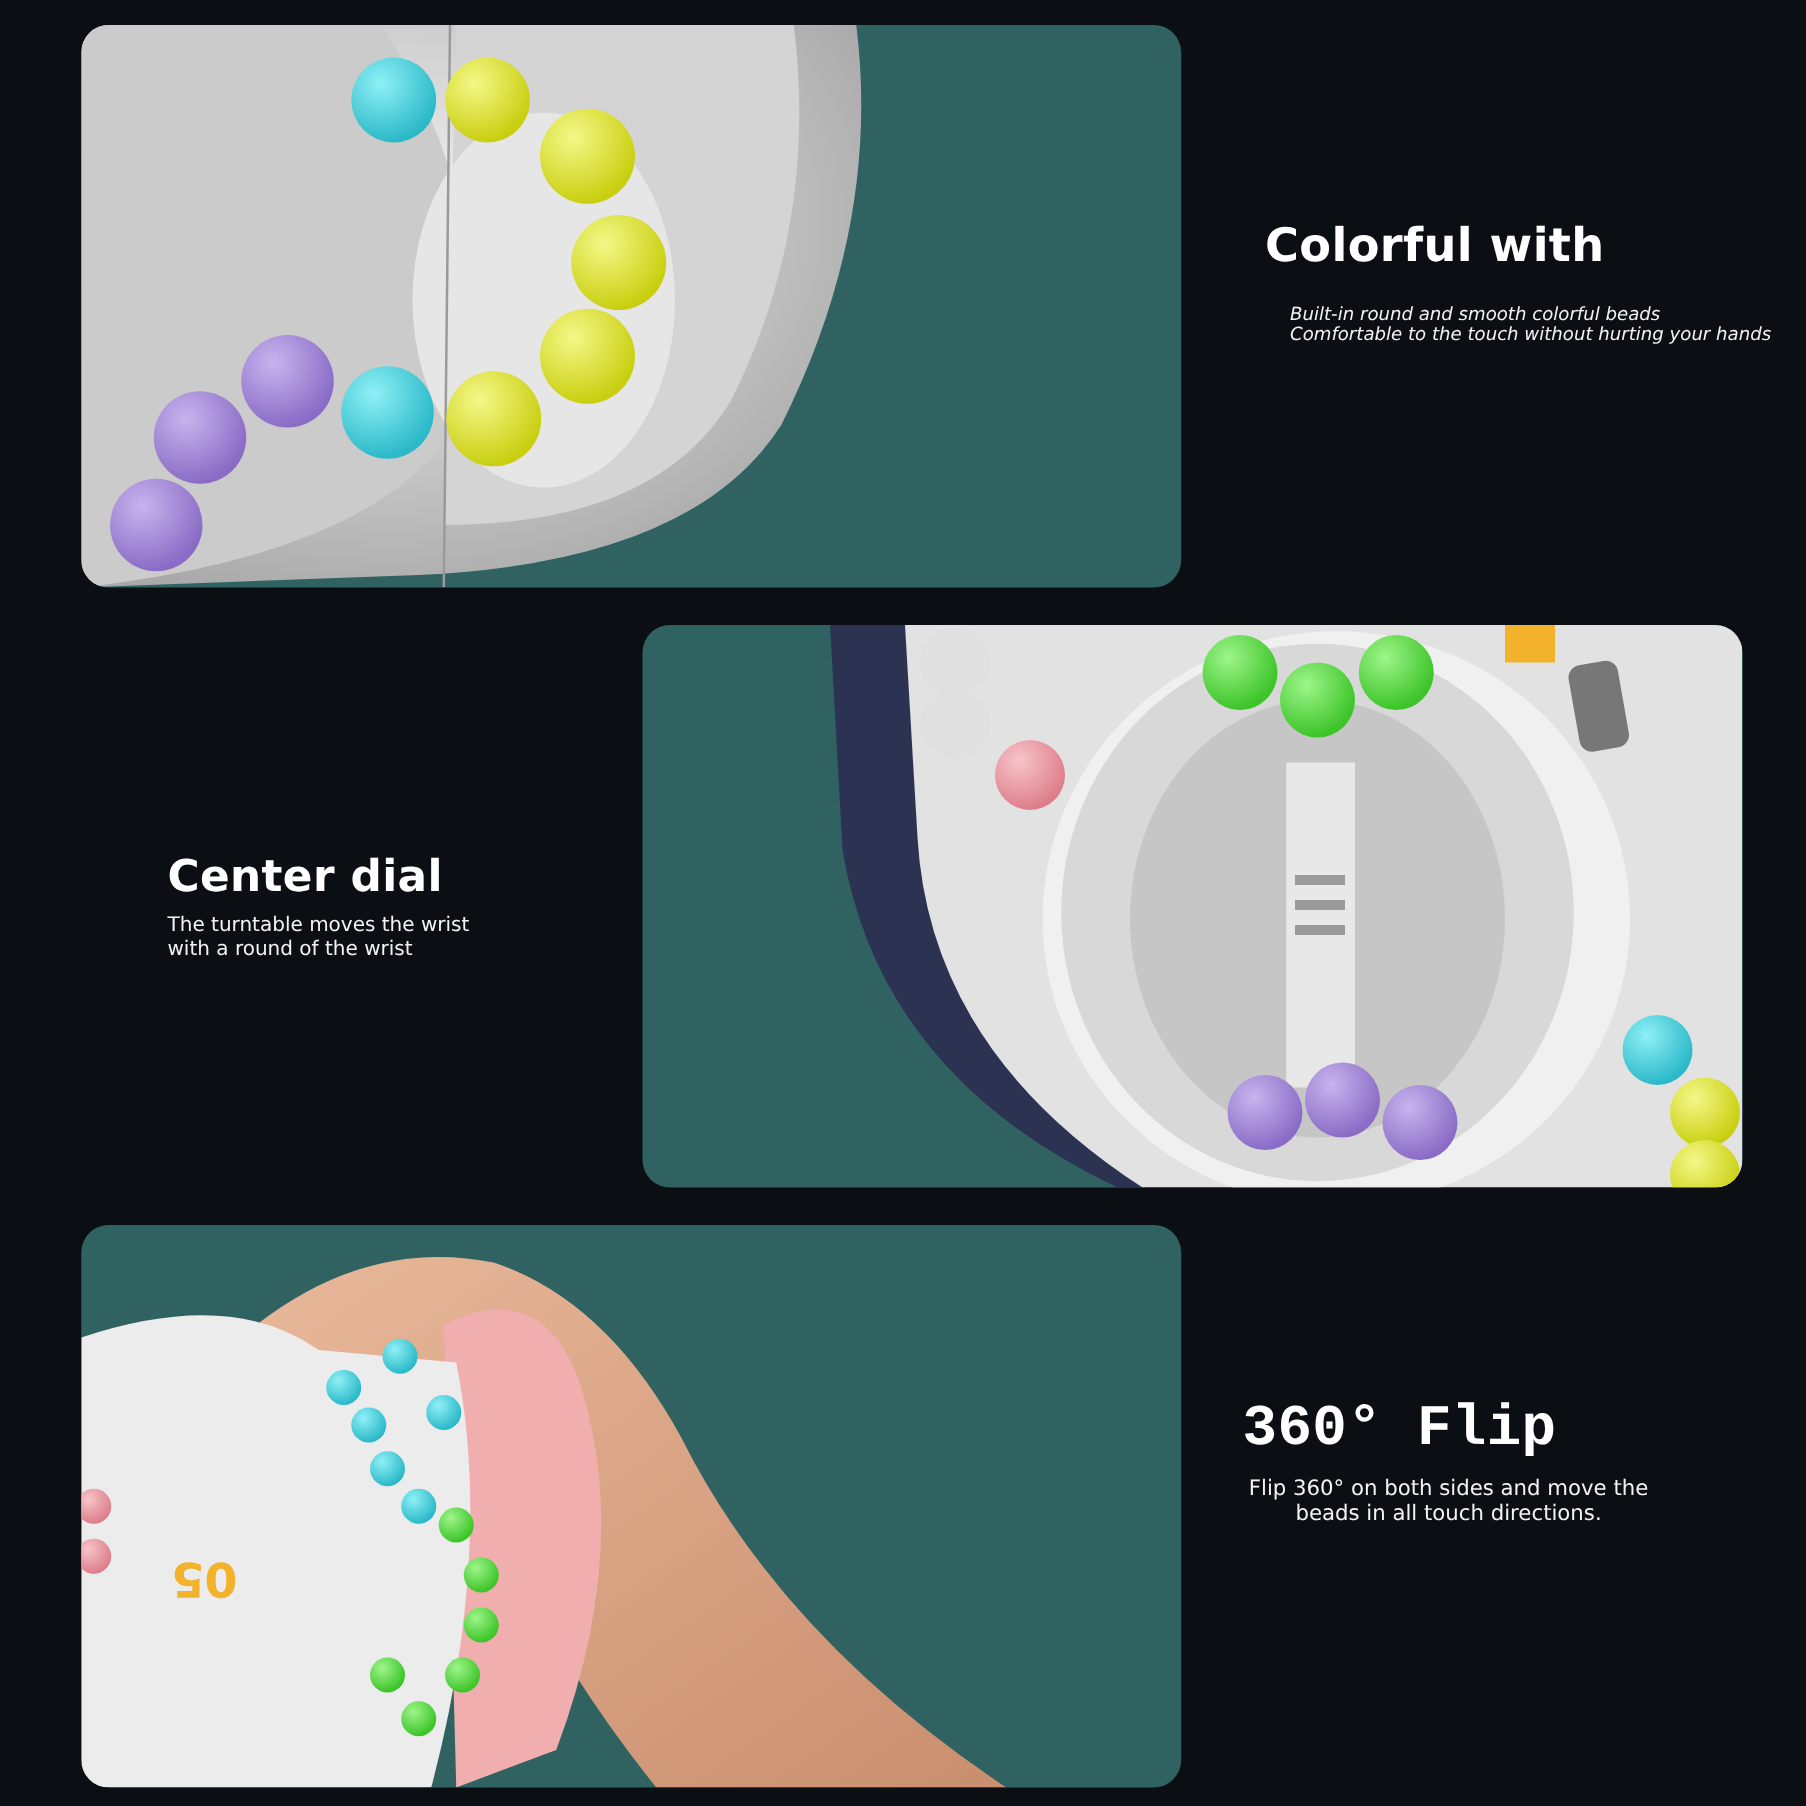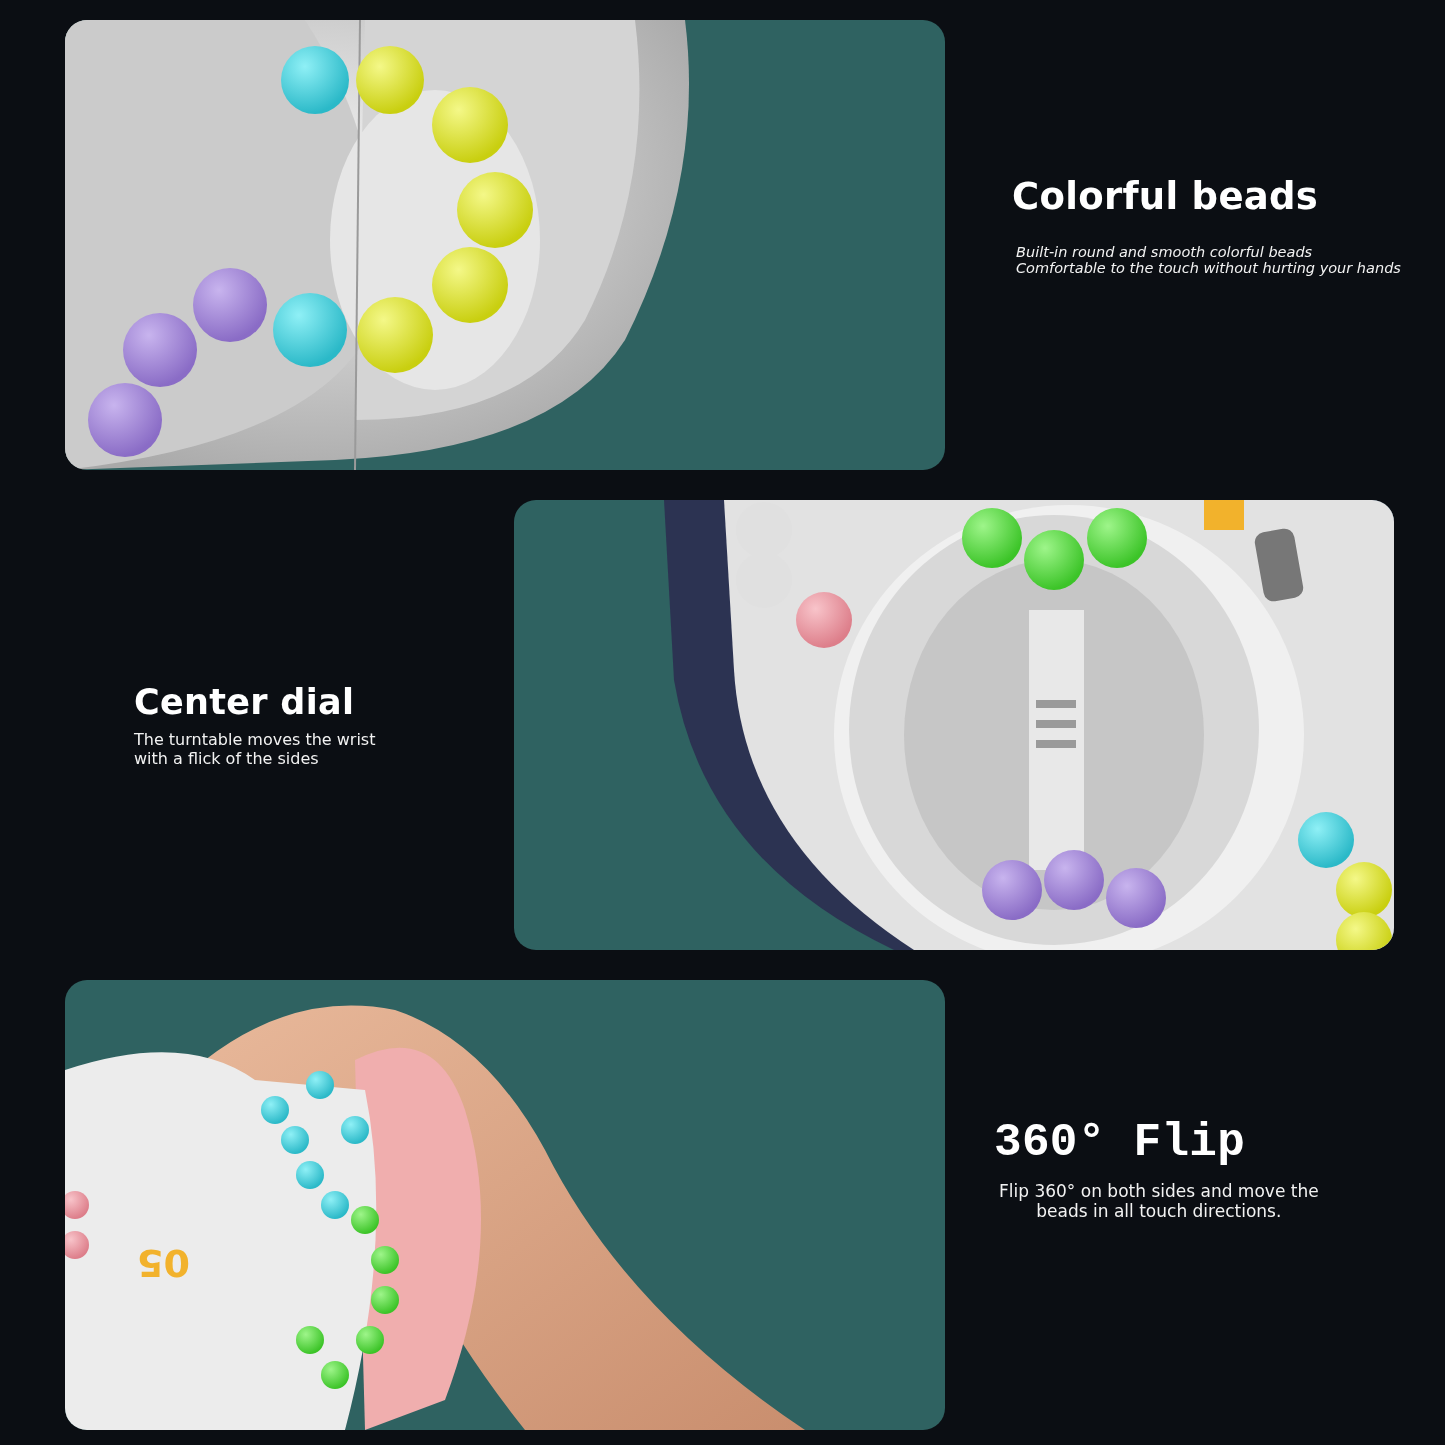--- a/index.html
+++ b/index.html
@@ -6,21 +6,21 @@
   body{width:1445px;height:1445px;background:#0b0e13;position:relative;overflow:hidden;font-family:"DejaVu Sans","Liberation Sans",sans-serif;color:#fff;}
   .panel{position:absolute;width:880px;height:450px;border-radius:22px;background:#2f6261;overflow:hidden;}
   #p1{left:65px;top:20px;}
   #p2{left:514px;top:500px;}
   #p3{left:65px;top:980px;}
   .text-block{position:absolute;}
   .heading{font-weight:bold;color:#fff;letter-spacing:0.3px;}
   .desc{color:#f2f2f2;font-size:15.5px;line-height:19px;}
   #t1{left:1012px;top:175px;}
   #t1 .heading{font-size:37px;}
-  #t1 .desc{font-style:italic;font-size:14.5px;line-height:16px;margin-top:26px;margin-left:4px;}
+  #t1 .desc{font-style:italic;font-size:14.5px;line-height:16px;margin-top:26px;margin-left:20px;}
   #t2{left:134px;top:682px;}
   #t2 .heading{font-size:35px;}
   #t2 .desc{margin-top:8px;font-size:16px;line-height:19px;}
   #t3{left:994px;top:1117px;}
   #t3 .heading{font-size:46px;font-family:Liberation Mono, monospace;}
   #t3 .desc{margin-top:12px;margin-left:5px;font-size:17px;line-height:20px;text-align:center;}
 </style>
 </head>
 <body>
 
@@ -55,21 +55,21 @@
     <circle cx="430" cy="190" r="38" fill="url(#gy)"></circle>
     <circle cx="405" cy="265" r="38" fill="url(#gy)"></circle>
     <circle cx="330" cy="315" r="38" fill="url(#gy)"></circle>
     <circle cx="245" cy="310" r="37" fill="url(#gc)"></circle>
     <circle cx="165" cy="285" r="37" fill="url(#gp)"></circle>
     <circle cx="95" cy="330" r="37" fill="url(#gp)"></circle>
     <circle cx="60" cy="400" r="37" fill="url(#gp)"></circle>
   </svg>
 </div>
 <div class="text-block" id="t1">
-  <div class="heading">Colorful beads</div>
+  <div class="heading">Colorful with</div>
   <div class="desc">
     <div>Built-in round and smooth colorful beads</div>
     <div>Comfortable to the touch without hurting your hands</div>
   </div>
 </div>
 
 <div class="panel" id="p2">
   <svg width="880" height="450" viewBox="0 0 880 450">
     <defs>
       <radialGradient id="gg" cx="35%" cy="30%" r="70%">
@@ -115,21 +115,21 @@
     <circle cx="850" cy="390" r="28" fill="url(#gy2)"></circle>
     <circle cx="850" cy="440" r="28" fill="url(#gy2)"></circle>
     <rect x="745" y="30" width="40" height="70" rx="10" fill="#777" transform="rotate(-10 765 65)"></rect>
     <rect x="690" y="0" width="40" height="30" fill="#f2b22c"></rect>
   </svg>
 </div>
 <div class="text-block" id="t2">
   <div class="heading">Center dial</div>
   <div class="desc">
     <div>The turntable moves the wrist</div>
-    <div>with a flick of the sides</div>
+    <div>with a round of the wrist</div>
   </div>
 </div>
 
 <div class="panel" id="p3">
   <svg width="880" height="450" viewBox="0 0 880 450">
     <defs>
       <radialGradient id="gc3" cx="35%" cy="30%" r="70%">
           <stop offset="0" stop-color="#8ff0f6"></stop>
           <stop offset="1" stop-color="#2bb9c8"></stop>
         </radialGradient>

